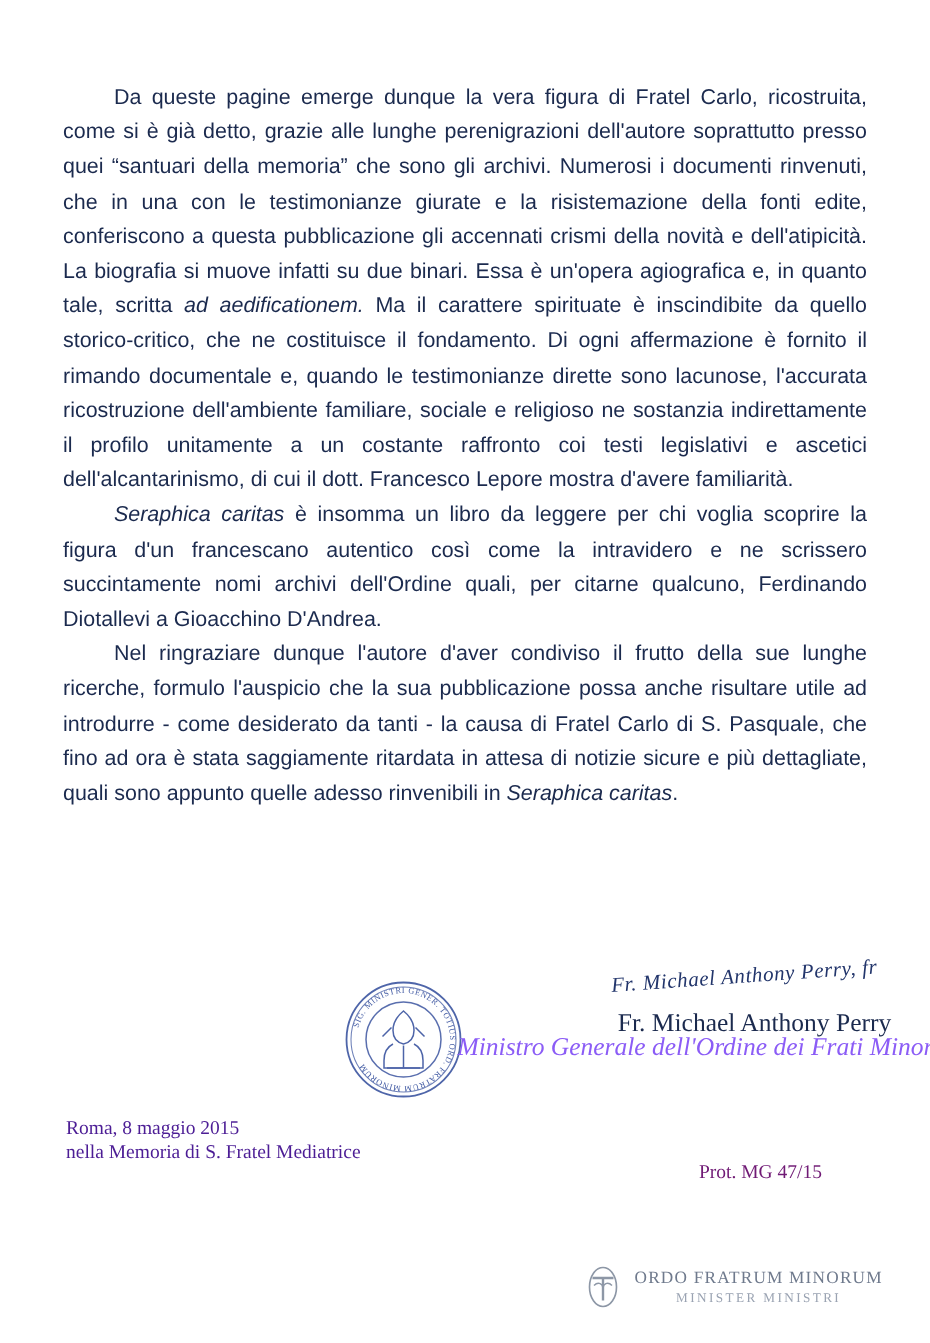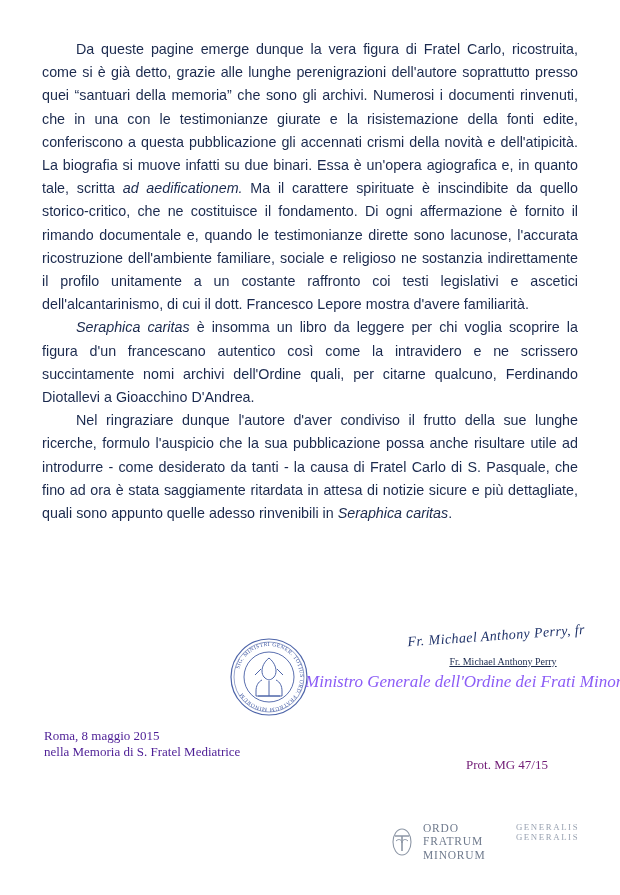--- a/index.html
+++ b/index.html
@@ -10,21 +10,21 @@
     width: 620px;
     height: 895px;
     background: #ffffff;
     font-family: "Liberation Sans", sans-serif;
     color: #1a2744;
     overflow: hidden;
     position: relative;
   }
   .page {
     position: absolute;
-    top: 0; left: 0;
+    top: 16px; left: 0;
     width: 620px;
     height: 733px;
   }
   .body-text {
     position: absolute;
     left: 42px;
     top: 38px;
     width: 536px;
     font-size: 14.3px;
     line-height: 23.2px;
@@ -68,23 +68,22 @@
     white-space: nowrap;
     letter-spacing: 0.4px;
   }
   .sig-name {
     position: absolute;
     left: 405px;
     top: 38px;
     width: 196px;
     text-align: center;
     font-family: "Liberation Serif", serif;
-    font-size: 10px;
+    font-size: 17px;
     color: #1b2a4e;
-    text-decoration: underline;
   }
   .sig-role {
     position: absolute;
     left: 305px;
     top: 54px;
     width: 300px;
     text-align: right;
     font-family: "Liberation Serif", serif;
     font-style: italic;
     font-size: 17px;
@@ -120,23 +119,24 @@
     color: #7b8699;
   }
   .footer-mark {
     width: 26px;
     height: 30px;
     flex: 0 0 26px;
     position: relative;
   }
   .footer-text {
     display: flex;
-    flex-direction: row;
+    flex-direction: column;
     justify-content: center;
     line-height: 1.15;
+    text-align: center;
   }
   .footer-title {
     font-family: "Liberation Serif", serif;
     font-size: 11.5px;
     letter-spacing: 0.8px;
     color: #6f7a8d;
   }
   .footer-sub {
     font-family: "Liberation Serif", serif;
     font-size: 8.8px;
@@ -205,17 +205,17 @@
   <div class="footer">
     <div class="footer-mark">
       <svg width="26" height="30" viewBox="0 0 26 30" aria-hidden="true">
         <ellipse cx="13" cy="15" rx="9" ry="13" fill="none" stroke="#8d97a6" stroke-width="1.1"></ellipse>
         <path d="M6 9 L20 9 M13 9 L13 24" stroke="#8d97a6" stroke-width="1.6" fill="none"></path>
         <path d="M7 14 c3 -3 6 -1 6 2 c0 -3 3 -5 6 -2" stroke="#8d97a6" stroke-width="1" fill="none"></path>
       </svg>
     </div>
     <div class="footer-text">
       <div class="footer-title">ORDO FRATRUM MINORUM</div>
-      <div class="footer-sub">GENERALIS GENERALIS</div>
+      <div class="footer-sub">MINISTER MINISTRI</div>
     </div>
   </div>
 
 </div>
 
 </body></html>

